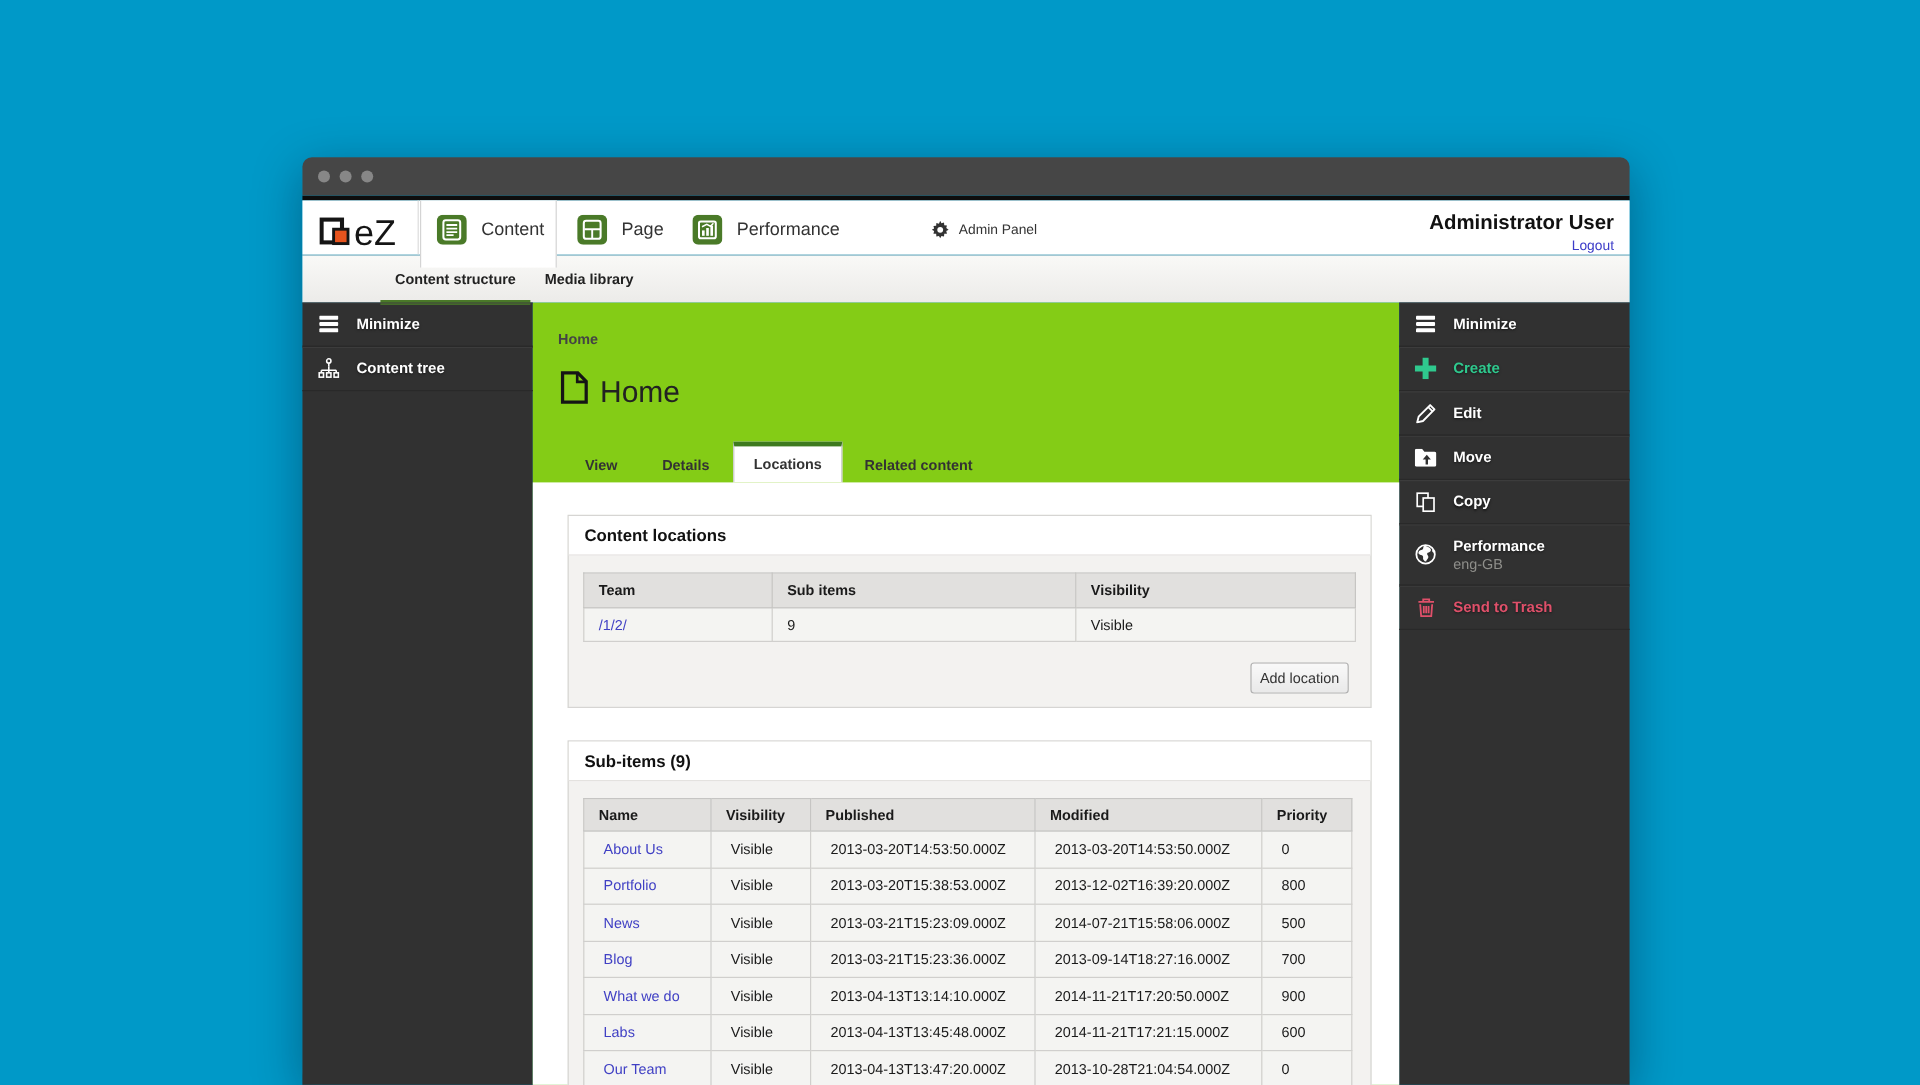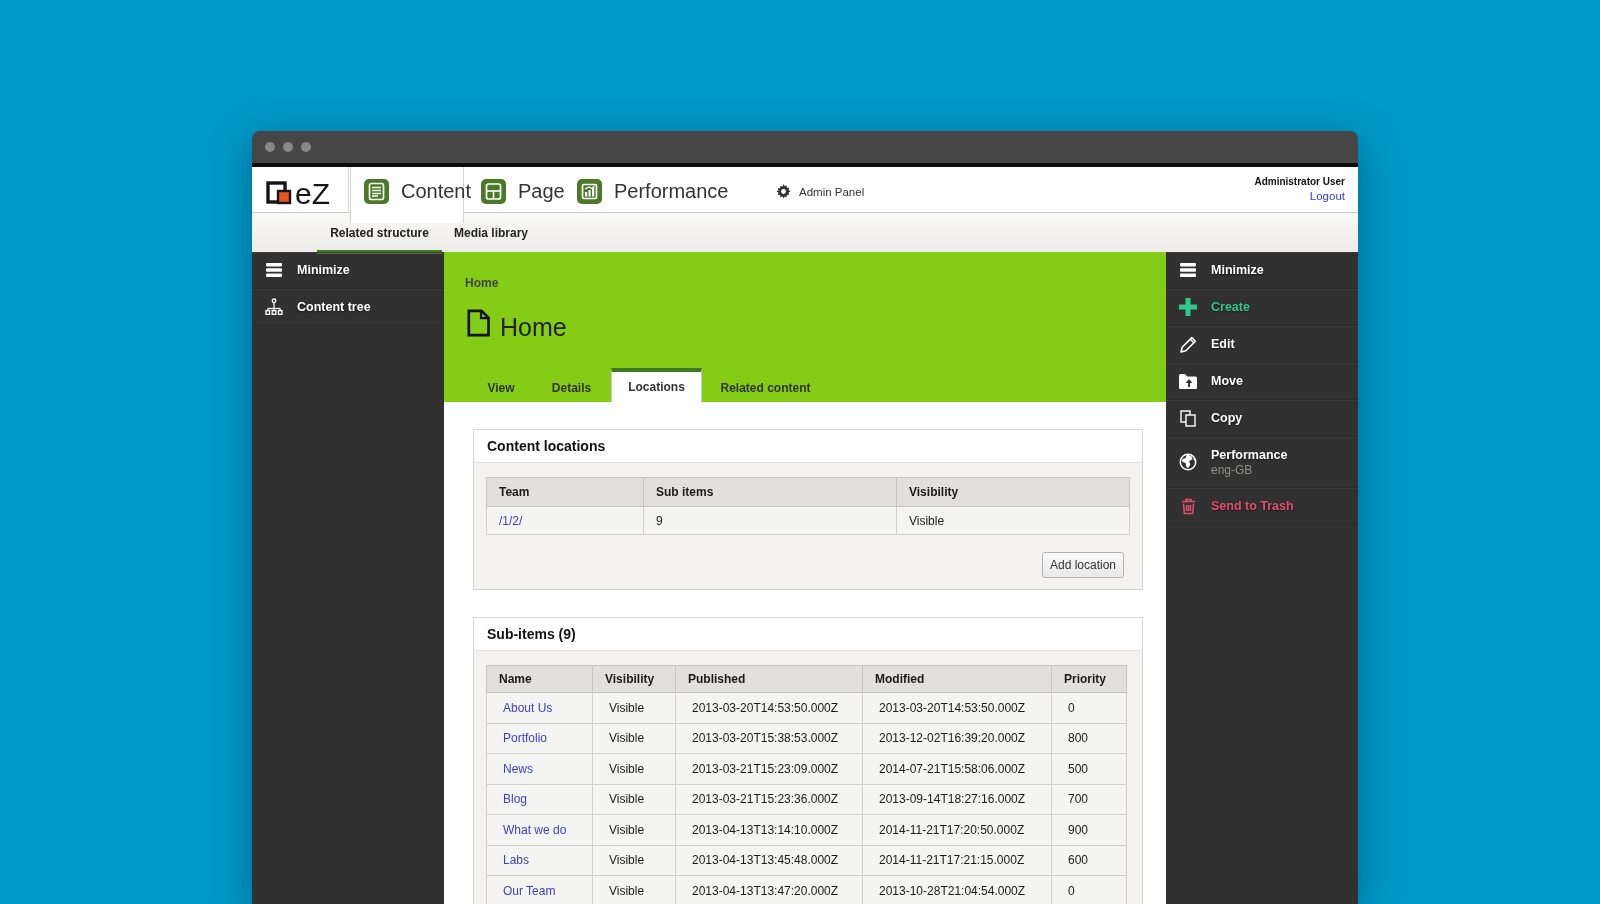--- a/index.html
+++ b/index.html
@@ -6,25 +6,25 @@
 html,body { width:1600px; height:904px; overflow:hidden; background:#0099c8; font-family:"Liberation Sans", sans-serif; }
 .window { position:absolute; left:252px; top:131px; width:1106px; height:773px; box-shadow:0 10px 40px rgba(0,10,30,.35);border-radius:11px; }
 .titlebar { height:32px; background:#464646; border-radius:8px 8px 0 0; position:relative; }
 .dot { position:absolute; width:10px; height:10px; border-radius:50%; background:#878787; top:11px; }
 .blackbar { height:4px; background:#0d0d0d; }
 .header { height:45px; background:#fff; position:relative; z-index:5; }
 .logocell { position:absolute; left:0; top:0; width:97px; height:45px; border-right:1px solid #dcdcdc; }
 .apptab { position:absolute; top:0; height:45px; display:flex; align-items:center; padding-top:4px; }
 .apptab.active { border-left:1px solid #d4d4d4; border-right:1px solid #d4d4d4; background:#fff; height:56px; padding-top:0; padding-bottom:7px; }
 .appicon { width:25px; height:25px; flex:none; }
-.applabel { font-size:20px; color:#333; margin-left:12px; }
+.applabel { font-size:15px; color:#333; margin-left:12px; }
 .adminpanel { position:absolute; left:524px; top:0; height:45px; display:flex; align-items:center; padding-top:4px; }
 .adminpanel span { font-size:11.5px; color:#333; margin-left:8px; }
 .userbox { position:absolute; right:13px; top:9px; text-align:right; }
-.username { font-size:10px; font-weight:bold; color:#111; }
+.username { font-size:17px; font-weight:bold; color:#111; }
 .logout { font-size:11.5px; color:#3c3cc8; margin-top:3px; }
 .subnav { height:40px; background:linear-gradient(#f9f9f7,#ecebe9); border-top:1px solid #cccccc; position:relative; }
 .subtab { position:absolute; top:0; height:39px; display:flex; align-items:center; justify-content:center; font-size:12px; font-weight:bold; color:#222; }
 .subtab.active:after { content:""; position:absolute; left:0; right:0; bottom:-2px; height:4px; background:#4a7a28; }
 .mainrow { display:flex; height:652px; }
 .sidebar { width:192px; background:#313131; flex:none; }
 .sbitem { position:relative; display:flex; align-items:center; height:37px; border-bottom:1px solid #292929; box-shadow:inset 0 1px 0 #3c3c3c; padding-left:13px; }
 .sbitem .sbicon { width:18px; height:18px; flex:none; display:flex; align-items:center; justify-content:center; }
 .sbitem .sblabel { margin-left:14px; font-size:12.5px; font-weight:bold; color:#fff; text-shadow:0 1px 2px rgba(0,0,0,.55); }
 .sbitem.tall { height:51px; }
@@ -101,21 +101,21 @@
           <circle cx="8" cy="8" r="2.6" fill="#fff"></circle>
         </svg>
       <span>Admin Panel</span>
     </div>
     <div class="userbox">
       <div class="username">Administrator User</div>
       <div class="logout">Logout</div>
     </div>
   </div>
   <div class="subnav">
-    <div class="subtab active" style="left:65px; width:125px;">Related structure</div>
+    <div class="subtab active" style="left:65px; width:125px;">Content structure</div>
     <div class="subtab" style="left:184px; width:110px;">Media library</div>
   </div>
   <div class="mainrow">
     <div class="sidebar">
       <div class="sbitem">
         <div class="sbicon">
             <svg width="16" height="14" viewBox="0 0 16 14">
               <rect y="0" width="16" height="3.4" rx="1" fill="#fff"></rect>
               <rect y="5.3" width="16" height="3.4" rx="1" fill="#fff"></rect>
               <rect y="10.6" width="16" height="3.4" rx="1" fill="#fff"></rect>

